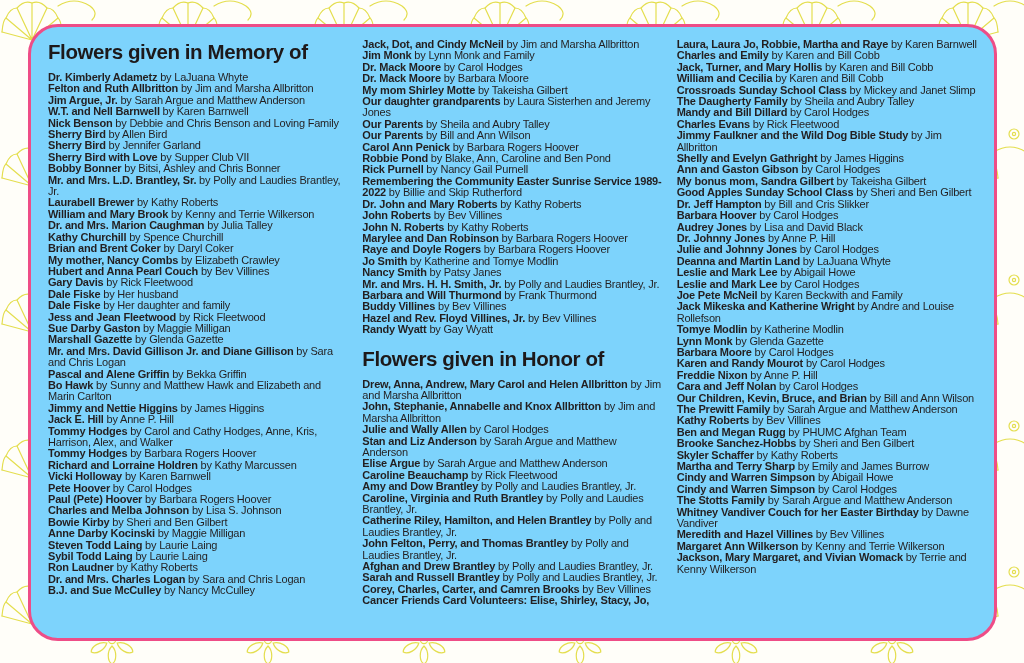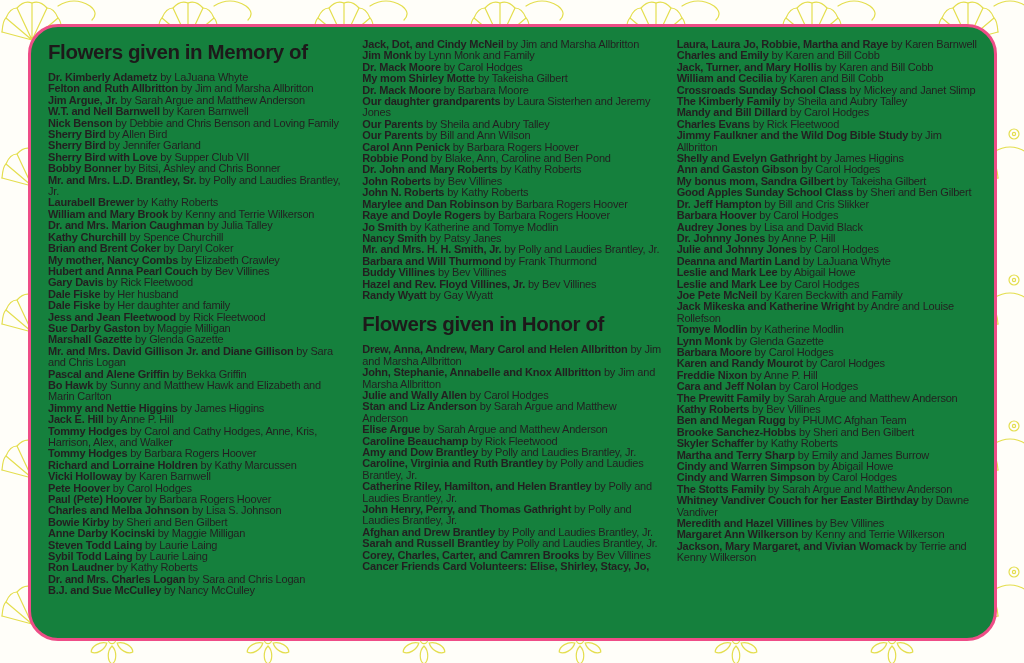--- a/index.html
+++ b/index.html
@@ -4,21 +4,21 @@
 <style>
   html,body{margin:0;padding:0;}
   body{
     width:1024px;height:663px;position:relative;overflow:hidden;
     background:#fffef9;
     font-family:"Liberation Sans",sans-serif;
   }
   .pattern-layer{position:absolute;left:0;top:0;width:1024px;height:663px;}
   .card{
     position:absolute;left:28px;top:24px;width:969px;height:617px;
-    box-sizing:border-box;background:#15803d;
+    box-sizing:border-box;background:#7dd3fc;
     border:3px solid #ee4d87;border-radius:30px;
     padding:12px 17px 14px 17px;
   }
   .columns{display:flex;gap:14px;height:100%;}
   .col{flex:1;min-width:0;font-size:11px;line-height:11.4px;color:#231f20;letter-spacing:-0.2px;}
   .col h2{
     font-size:20.5px;line-height:22px;letter-spacing:-0.4px;
     margin:12px 0 9px 0;font-weight:700;color:#1d191a;
   }
   .col h2.first{margin-top:2px;}
@@ -109,27 +109,29 @@
         <div class="entry"><b>Steven Todd Laing</b> by <span>Laurie Laing</span></div>
         <div class="entry"><b>Sybil Todd Laing</b> by <span>Laurie Laing</span></div>
         <div class="entry"><b>Ron Laudner</b> by <span>Kathy Roberts</span></div>
         <div class="entry"><b>Dr. and Mrs. Charles Logan</b> by <span>Sara and Chris Logan</span></div>
         <div class="entry"><b>B.J. and Sue McCulley</b> by <span>Nancy McCulley</span></div>
       </div>
       <div class="col">
         <div class="entry"><b>Jack, Dot, and Cindy McNeil</b> by <span>Jim and Marsha Allbritton</span></div>
         <div class="entry"><b>Jim Monk</b> by <span>Lynn Monk and Family</span></div>
         <div class="entry"><b>Dr. Mack Moore</b> by <span>Carol Hodges</span></div>
+        <div class="entry"><b>Dr. Mack Moore</b> by <span>Barbara Moore</span></div>
         <div class="entry"><b>My mom Shirley Motte</b> by <span>Takeisha Gilbert</span></div>
-        <div class="entry"><b>Dr. Mack Moore</b> by <span>Barbara Moore</span></div>
         <div class="entry"><b>Our daughter grandparents</b> by <span>Laura Sisterhen and Jeremy Jones</span></div>
         <div class="entry"><b>Our Parents</b> by <span>Sheila and Aubry Talley</span></div>
         <div class="entry"><b>Our Parents</b> by <span>Bill and Ann Wilson</span></div>
         <div class="entry"><b>Carol Ann Penick</b> by <span>Barbara Rogers Hoover</span></div>
         <div class="entry"><b>Robbie Pond</b> by <span>Blake, Ann, Caroline and Ben Pond</span></div>
+        <div class="entry"><b>Rick Purnell</b> by <span>Nancy Gail Purnell</span></div>
+        <div class="entry"><b>Remembering the Community Easter Sunrise Service 1989-2022</b> by <span>Billie and Skip Rutherford</span></div>
         <div class="entry"><b>Dr. John and Mary Roberts</b> by <span>Kathy Roberts</span></div>
         <div class="entry"><b>John Roberts</b> by <span>Bev Villines</span></div>
         <div class="entry"><b>John N. Roberts</b> by <span>Kathy Roberts</span></div>
         <div class="entry"><b>Marylee and Dan Robinson</b> by <span>Barbara Rogers Hoover</span></div>
         <div class="entry"><b>Raye and Doyle Rogers</b> by <span>Barbara Rogers Hoover</span></div>
         <div class="entry"><b>Jo Smith</b> by <span>Katherine and Tomye Modlin</span></div>
         <div class="entry"><b>Nancy Smith</b> by <span>Patsy Janes</span></div>
         <div class="entry"><b>Mr. and Mrs. H. H.  Smith, Jr.</b> by <span>Polly and Laudies Brantley, Jr.</span></div>
         <div class="entry"><b>Barbara and Will Thurmond</b> by <span>Frank Thurmond</span></div>
         <div class="entry"><b>Buddy Villines</b> by <span>Bev Villines</span></div>
@@ -138,33 +140,33 @@
         <h2>Flowers given in Honor of</h2>
         <div class="entry"><b>Drew, Anna, Andrew, Mary Carol and Helen Allbritton</b> by <span>Jim and Marsha Allbritton</span></div>
         <div class="entry"><b>John, Stephanie, Annabelle and Knox Allbritton</b> by <span>Jim and Marsha Allbritton</span></div>
         <div class="entry"><b>Julie and Wally Allen</b> by <span>Carol Hodges</span></div>
         <div class="entry"><b>Stan and Liz Anderson</b> by <span>Sarah Argue and Matthew Anderson</span></div>
         <div class="entry"><b>Elise Argue</b> by <span>Sarah Argue and Matthew Anderson</span></div>
         <div class="entry"><b>Caroline Beauchamp</b> by <span>Rick Fleetwood</span></div>
         <div class="entry"><b>Amy and Dow Brantley</b> by <span>Polly and Laudies Brantley, Jr.</span></div>
         <div class="entry"><b>Caroline, Virginia and Ruth Brantley</b> by <span>Polly and Laudies Brantley, Jr.</span></div>
         <div class="entry"><b>Catherine Riley, Hamilton, and Helen Brantley</b> by <span>Polly and Laudies Brantley, Jr.</span></div>
-        <div class="entry"><b>John Henry, Perry, and Thomas Gathright</b> by <span>Polly and Laudies Brantley, Jr.</span></div>
+        <div class="entry"><b>John Felton, Perry, and Thomas Brantley</b> by <span>Polly and Laudies Brantley, Jr.</span></div>
         <div class="entry"><b>Afghan and Drew Brantley</b> by <span>Polly and Laudies Brantley, Jr.</span></div>
         <div class="entry"><b>Sarah and Russell Brantley</b> by <span>Polly and Laudies Brantley, Jr.</span></div>
         <div class="entry"><b>Corey, Charles, Carter, and Camren Brooks</b> by <span>Bev Villines</span></div>
         <div class="entry"><b>Cancer Friends Card Volunteers: Elise, Shirley, Stacy, Jo,</b></div>
       </div>
       <div class="col">
         <div class="entry"><b>Laura, Laura Jo, Robbie, Martha and Raye</b> by <span>Karen Barnwell</span></div>
         <div class="entry"><b>Charles and Emily</b> by <span>Karen and Bill Cobb</span></div>
         <div class="entry"><b>Jack, Turner, and Mary Hollis</b> by <span>Karen and Bill Cobb</span></div>
         <div class="entry"><b>William and Cecilia</b> by <span>Karen and Bill Cobb</span></div>
         <div class="entry"><b>Crossroads Sunday School Class</b> by <span>Mickey and Janet Slimp</span></div>
-        <div class="entry"><b>The Kimberly Family</b> by <span>Sheila and Aubry Talley</span></div>
+        <div class="entry"><b>The Daugherty Family</b> by <span>Sheila and Aubry Talley</span></div>
         <div class="entry"><b>Mandy and Bill Dillard</b> by <span>Carol Hodges</span></div>
         <div class="entry"><b>Charles Evans</b> by <span>Rick Fleetwood</span></div>
         <div class="entry"><b>Jimmy Faulkner and the Wild Dog Bible Study</b> by <span>Jim Allbritton</span></div>
         <div class="entry"><b>Shelly and Evelyn Gathright</b> by <span>James Higgins</span></div>
         <div class="entry"><b>Ann and Gaston Gibson</b> by <span>Carol Hodges</span></div>
         <div class="entry"><b>My bonus mom, Sandra Gilbert</b> by <span>Takeisha Gilbert</span></div>
         <div class="entry"><b>Good Apples Sunday School Class</b> by <span>Sheri and Ben Gilbert</span></div>
         <div class="entry"><b>Dr. Jeff Hampton</b> by <span>Bill and Cris Slikker</span></div>
         <div class="entry"><b>Barbara Hoover</b> by <span>Carol Hodges</span></div>
         <div class="entry"><b>Audrey Jones</b> by <span>Lisa and David Black</span></div>
@@ -174,20 +176,21 @@
         <div class="entry"><b>Leslie and Mark Lee</b> by <span>Abigail Howe</span></div>
         <div class="entry"><b>Leslie and Mark Lee</b> by <span>Carol Hodges</span></div>
         <div class="entry"><b>Joe Pete McNeil</b> by <span>Karen Beckwith and Family</span></div>
         <div class="entry"><b>Jack Mikeska and Katherine Wright</b> by <span>Andre and Louise Rollefson</span></div>
         <div class="entry"><b>Tomye Modlin</b> by <span>Katherine Modlin</span></div>
         <div class="entry"><b>Lynn Monk</b> by <span>Glenda Gazette</span></div>
         <div class="entry"><b>Barbara Moore</b> by <span>Carol Hodges</span></div>
         <div class="entry"><b>Karen and Randy Mourot</b> by <span>Carol Hodges</span></div>
         <div class="entry"><b>Freddie Nixon</b> by <span>Anne P. Hill</span></div>
         <div class="entry"><b>Cara and Jeff Nolan</b> by <span>Carol Hodges</span></div>
+        <div class="entry"><b>Our Children, Kevin, Bruce, and Brian</b> by <span>Bill and Ann Wilson</span></div>
         <div class="entry"><b>The Prewitt Family</b> by <span>Sarah Argue and Matthew Anderson</span></div>
         <div class="entry"><b>Kathy Roberts</b> by <span>Bev Villines</span></div>
         <div class="entry"><b>Ben and Megan Rugg</b> by <span>PHUMC Afghan Team</span></div>
         <div class="entry"><b>Brooke Sanchez-Hobbs</b> by <span>Sheri and Ben Gilbert</span></div>
         <div class="entry"><b>Skyler Schaffer</b> by <span>Kathy Roberts</span></div>
         <div class="entry"><b>Martha and Terry Sharp</b> by <span>Emily and James Burrow</span></div>
         <div class="entry"><b>Cindy and Warren Simpson</b> by <span>Abigail Howe</span></div>
         <div class="entry"><b>Cindy and Warren Simpson</b> by <span>Carol Hodges</span></div>
         <div class="entry"><b>The Stotts Family</b> by <span>Sarah Argue and Matthew Anderson</span></div>
         <div class="entry"><b>Whitney Vandiver Couch for her Easter Birthday</b> by <span>Dawne Vandiver</span></div>

